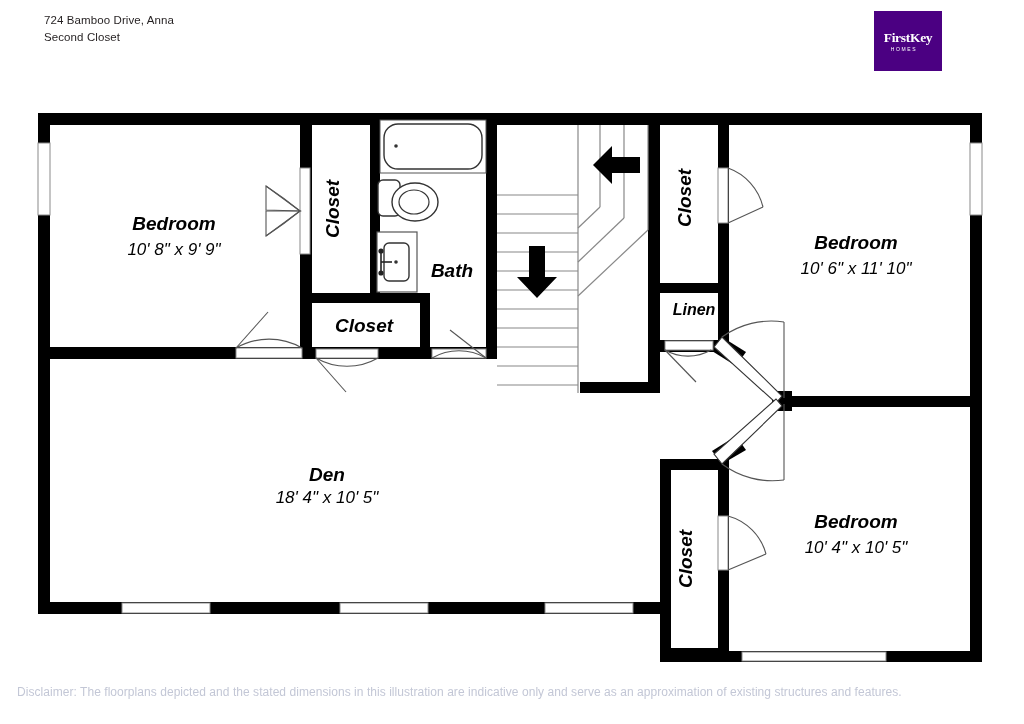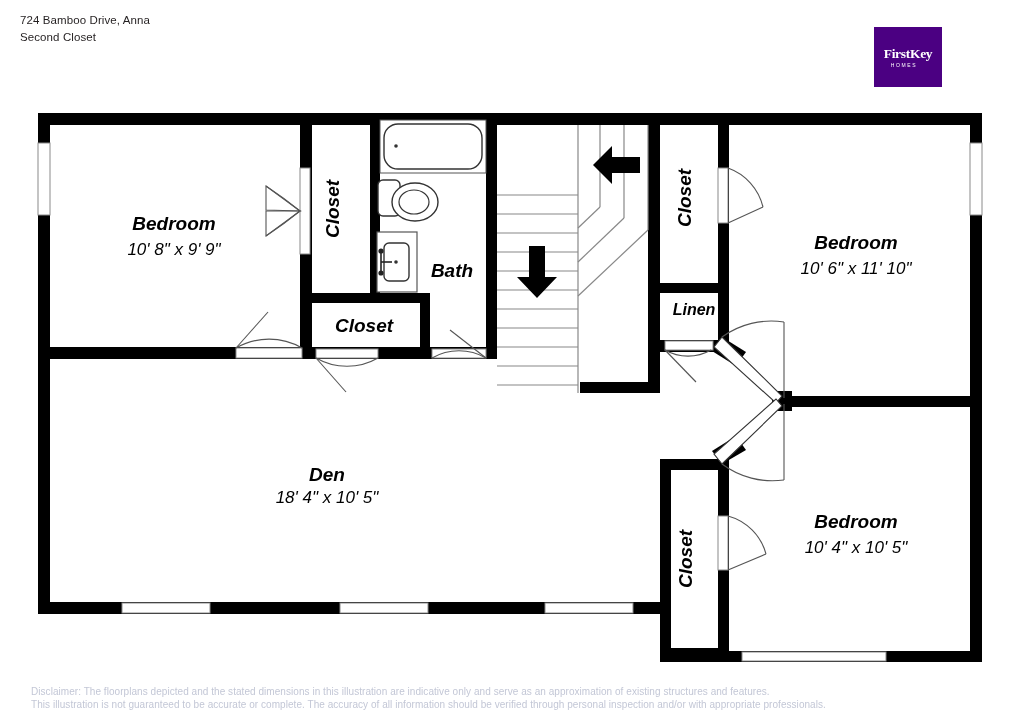--- a/index.html
+++ b/index.html
@@ -23,25 +23,25 @@
   }
   .header-text {
     position: absolute;
     left: 20px;
     top: 12px;
     font-size: 11.5px;
     color: #231f20;
     line-height: 17px;
     letter-spacing: 0.1px;
   }
-  .header-text div { white-space: nowrap; }
+  .header-text div { white-space: nowrap; margin-left: 24px; }
   .logo-box {
     position: absolute;
     left: 874px;
-    top: 27px;
+    top: 11px;
     width: 68px;
     height: 60px;
     background: #4b0082;
     display: flex;
     flex-direction: column;
     align-items: center;
     justify-content: center;
   }
   .logo-main {
     color: #ffffff;
@@ -62,23 +62,23 @@
   .plan-wrap {
     position: absolute;
     left: 0;
     top: 0;
     width: 1024px;
     height: 724px;
     font-style: italic;
   }
   .disclaimer {
     position: absolute;
-    left: 31px;
+    left: 17px;
     top: 686px;
-    font-size: 10px;
+    font-size: 12px;
     color: #c3c7d6;
     line-height: 12.5px;
     letter-spacing: 0.05px;
   }
   .disclaimer div { white-space: nowrap; }
 
   
   .room-name {
     font-family: "Liberation Sans", sans-serif;
     font-weight: bold;
@@ -348,16 +348,15 @@
       <text class="linen-label" x="694" y="315" text-anchor="middle">Linen</text>
 
       <text class="closet-label" x="692" y="559" text-anchor="middle" transform="rotate(-90 692 559)">Closet</text>
     </g>
 
   </svg>
   </div>
 
   <div class="disclaimer">
     <div>Disclaimer: The floorplans depicted and the stated dimensions in this illustration are indicative only and serve as an approximation of existing structures and features.</div>
-    <div>This illustration is not guaranteed to be accurate or complete. The accuracy of all information should be verified through personal inspection and/or with appropriate professionals.</div>
   </div>
 
 </div>
 
 </body></html>

